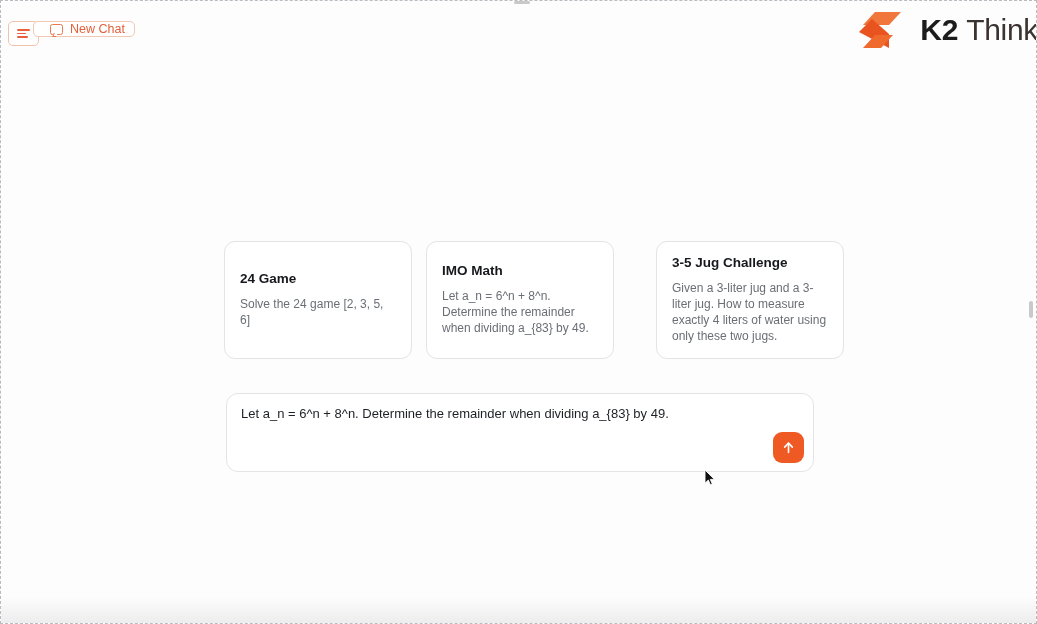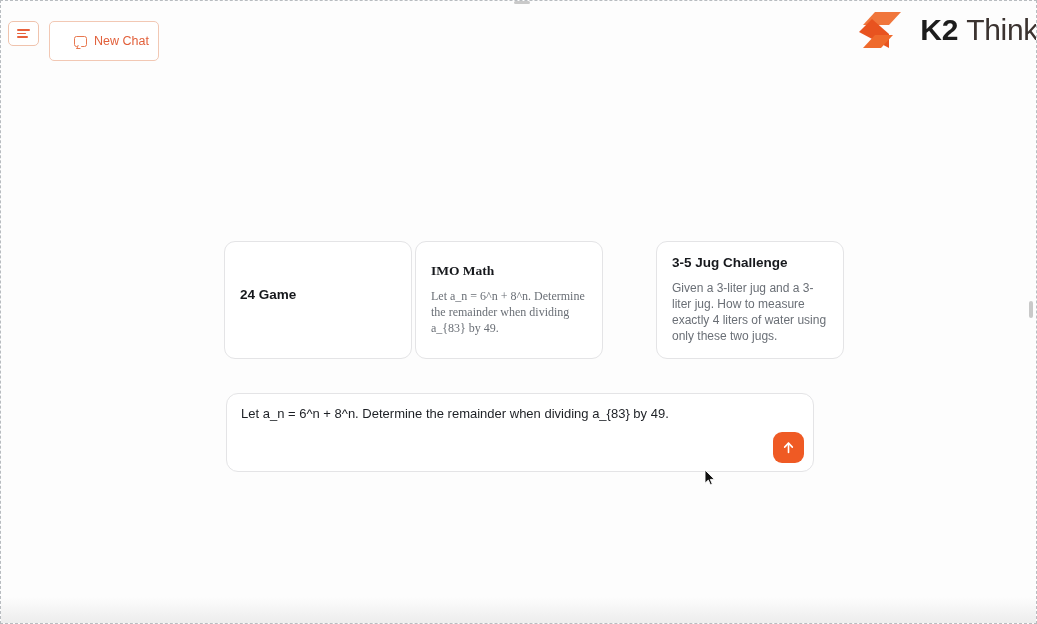--- a/index.html
+++ b/index.html
@@ -63,23 +63,23 @@
     height: 1.6px;
     background: #e8613c;
     border-radius: 1px;
   }
   .menu-icon i:nth-child(1) { width: 13px; }
   .menu-icon i:nth-child(2) { width: 9px; }
   .menu-icon i:nth-child(3) { width: 11px; }
 
   .new-chat-button {
     position: absolute;
-    left: 48px; top: 20px;
-    height: 40px;
-    padding: 0 9px 0 24px;
+    left: 32px; top: 20px;
+    height: 16px;
+    padding: 0 9px 0 16px;
     border: 1px solid #f2c8b4;
     border-radius: 5px;
     background: #ffffff;
     display: flex;
     align-items: center;
     gap: 7px;
     cursor: pointer;
   }
   .new-chat-button .label {
     font-size: 12.5px;
@@ -143,21 +143,21 @@
     border: 1px solid #e4e4e6;
     border-radius: 11px;
     background: #ffffff;
     padding: 0 15px;
     display: flex;
     flex-direction: column;
     justify-content: center;
     cursor: pointer;
   }
   .card:nth-child(1) { left: 0px; }
-  .card:nth-child(2) { left: 191px; font-family: Liberation Serif, serif; }
+  .card:nth-child(2) { left: 202px; }
   .card:nth-child(3) { left: 404px; margin-left: 28px; }
 
   .card-title {
     font-size: 13.5px;
     font-weight: 700;
     color: #16181c;
     margin-bottom: 10px;
     line-height: 1.2;
   }
   .card-desc {
@@ -265,20 +265,21 @@
         <span class="k2">K2</span><span>&nbsp;</span><span class="think">Think</span>
       </span>
     </div>
 
   </div>
 
   <div class="cards">
 
     <div class="card">
       <div class="card-title">24 Game</div>
+      <div class="card-desc">Solve the 24 game [2, 3, 5, 6]</div>
     </div>
 
     <div class="card">
       <div class="card-title">IMO Math</div>
       <div class="card-desc">Let a_n = 6^n + 8^n. Determine the remainder when dividing a_{83} by 49.</div>
     </div>
 
     <div class="card">
       <div class="card-title">3-5 Jug Challenge</div>
       <div class="card-desc">Given a 3-liter jug and a 3-liter jug. How to measure exactly 4 liters of water using only these two jugs.</div>

